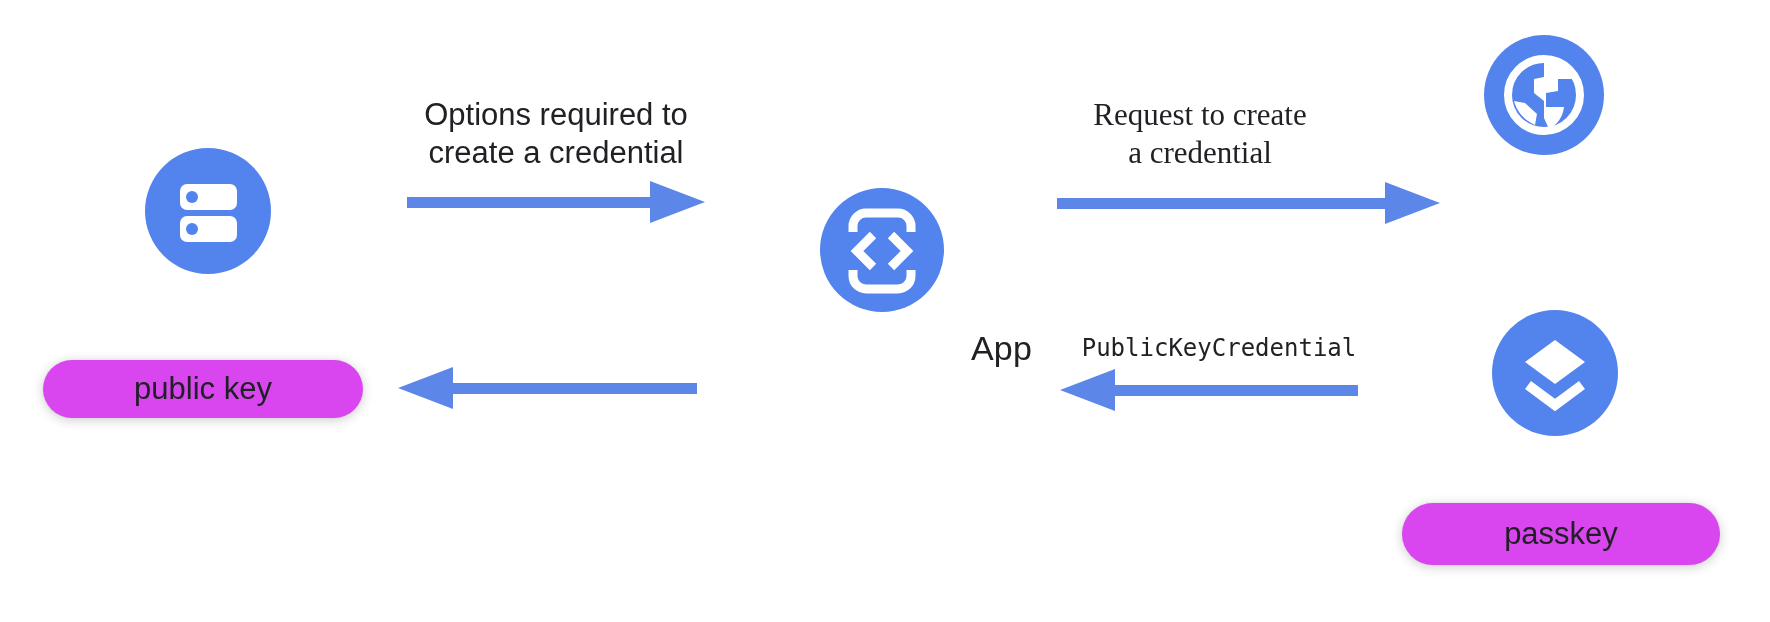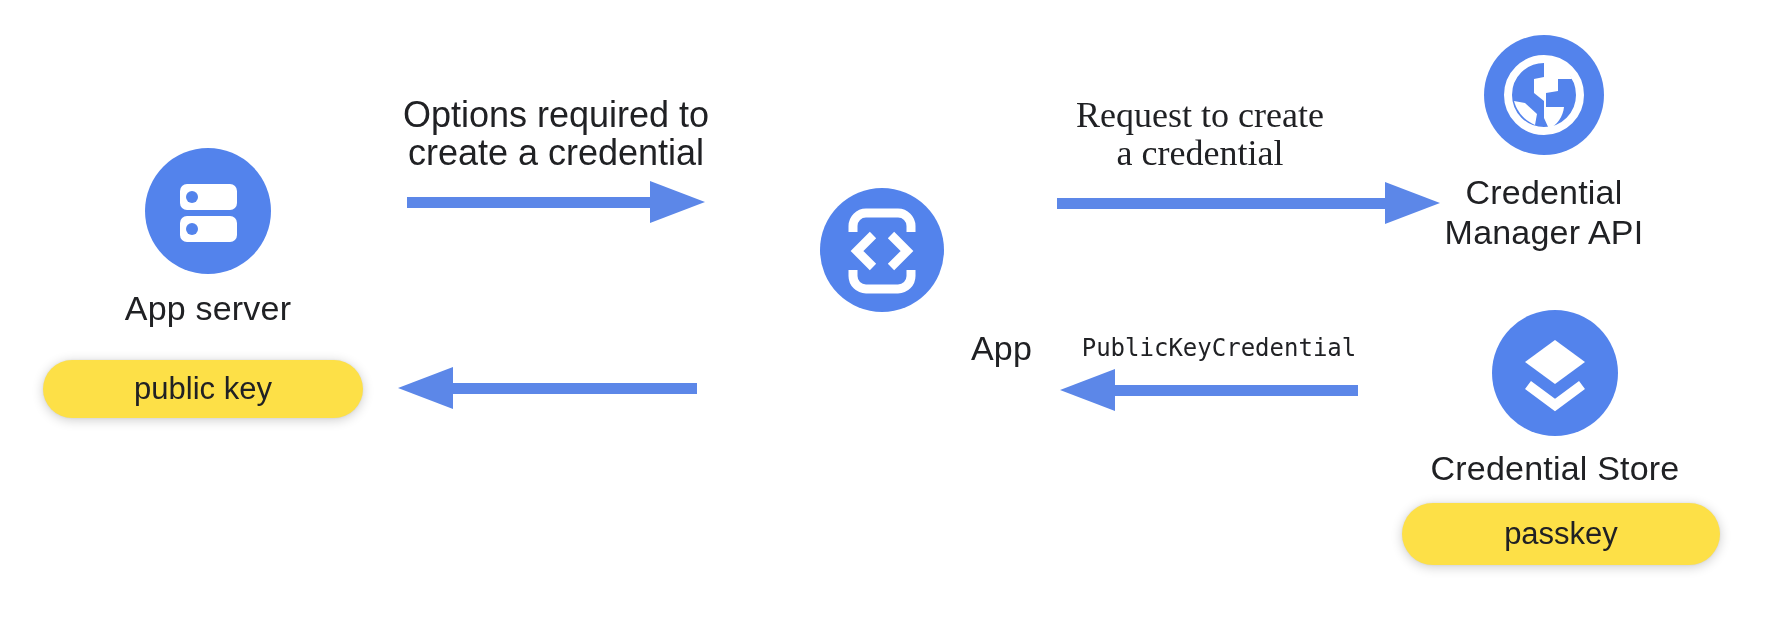--- a/index.html
+++ b/index.html
@@ -25,40 +25,40 @@
     font-size: 34px;
     font-weight: 500;
     letter-spacing: 0.2px;
     line-height: 40px;
     white-space: pre-line;
     color: var(--text, #202124);
   }
   .arrow-label {
     position: absolute;
     text-align: center;
-    font-size: 36px;
+    font-size: 31px;
     font-weight: 400;
     line-height: 38px;
     white-space: pre-line;
     color: var(--text, #202124);
   }
   .code-label {
     position: absolute;
     text-align: center;
     font-family: "DejaVu Sans Mono", "Liberation Mono", monospace;
     font-size: 24px;
     font-weight: 400;
     color: var(--text, #202124);
     white-space: nowrap;
   }
 
   
   .pill {
     position: absolute;
-    background: #fde047;
+    background: #d946ef;
     border-radius: 999px;
     box-shadow: 0 2px 12px rgba(0,0,0,0.20), 0 0 2px rgba(0,0,0,0.08);
     display: flex;
     align-items: center;
     justify-content: center;
     font-size: 31px;
     font-weight: 500;
     color: var(--text, #202124);
   }
 
@@ -92,21 +92,20 @@
 
 <div class="canvas">
 
   <svg class="abs node-svg" style="left:145px; top:148px;" width="126" height="126" viewBox="0 0 126 126" aria-hidden="true">
     <circle class="bg" cx="63" cy="63" r="63"></circle>
     <rect x="35" y="36" width="57" height="26" rx="7" fill="#ffffff"></rect>
     <rect x="35" y="68" width="57" height="26" rx="7" fill="#ffffff"></rect>
     <circle class="bg" cx="47" cy="49" r="6"></circle>
     <circle class="bg" cx="47" cy="81" r="6"></circle>
   </svg>
-  <div class="node-label" style="left:58px; top:288px; width:300px;">App server</div>
   <div class="pill" style="left:43px; top:360px; width:320px; height:58px;">
     <span>public key</span>
   </div>
 
   <div class="arrow-label" style="left:396px; top:96px; width:320px;">Options required to
 create a credential</div>
   <div class="arrow" style="left:407px; top:181px; width:298px;">
     <div class="shaft"></div>
     <div class="head-right"></div>
   </div>
@@ -126,37 +125,34 @@
     <div class="shaft"></div>
     <div class="head-right"></div>
   </div>
 
   <svg class="abs node-svg" style="left:1484px; top:35px;" width="120" height="120" viewBox="0 0 120 120" aria-hidden="true">
     <circle class="bg" cx="60" cy="60" r="60"></circle>
     <circle cx="60" cy="60" r="36" fill="none" stroke="#ffffff" stroke-width="8"></circle>
     <path d="M60 26 C72 26 83 33 88 44 L74 44 L74 56 L62 58 L62 72 L80 72 C79 82 73 90 65 94 L60 83 L60 66 L50 58 L50 44 L60 42 Z" fill="#ffffff"></path>
     <path d="M30 66 C33 77 41 86 51 90 L53 79 L41 68 Z" fill="#ffffff"></path>
   </svg>
-  <div class="node-label" style="left:1394px; top:172px; width:300px;">Credential
-Manager API</div>
 
   <div class="code-label" style="left:1039px; top:334px; width:360px;">PublicKeyCredential</div>
   <div class="arrow" style="left:1060px; top:369px; width:298px;">
     <div class="head-left"></div>
     <div class="shaft"></div>
   </div>
 
   <div class="arrow" style="left:398px; top:367px; width:299px;">
     <div class="head-left"></div>
     <div class="shaft"></div>
   </div>
 
   <svg class="abs node-svg" style="left:1492px; top:310px;" width="126" height="126" viewBox="0 0 126 126" aria-hidden="true">
     <circle class="bg" cx="63" cy="63" r="63"></circle>
     <polygon points="63,30 93,52 63,74 33,52" fill="#ffffff"></polygon>
     <path d="M36 75 L63 95 L90 75" stroke="#ffffff" stroke-width="10" fill="none"></path>
   </svg>
-  <div class="node-label" style="left:1405px; top:448px; width:300px;">Credential Store</div>
   <div class="pill" style="left:1402px; top:503px; width:318px; height:62px;">
     <span>passkey</span>
   </div>
 
 </div>
 
 </body></html>

